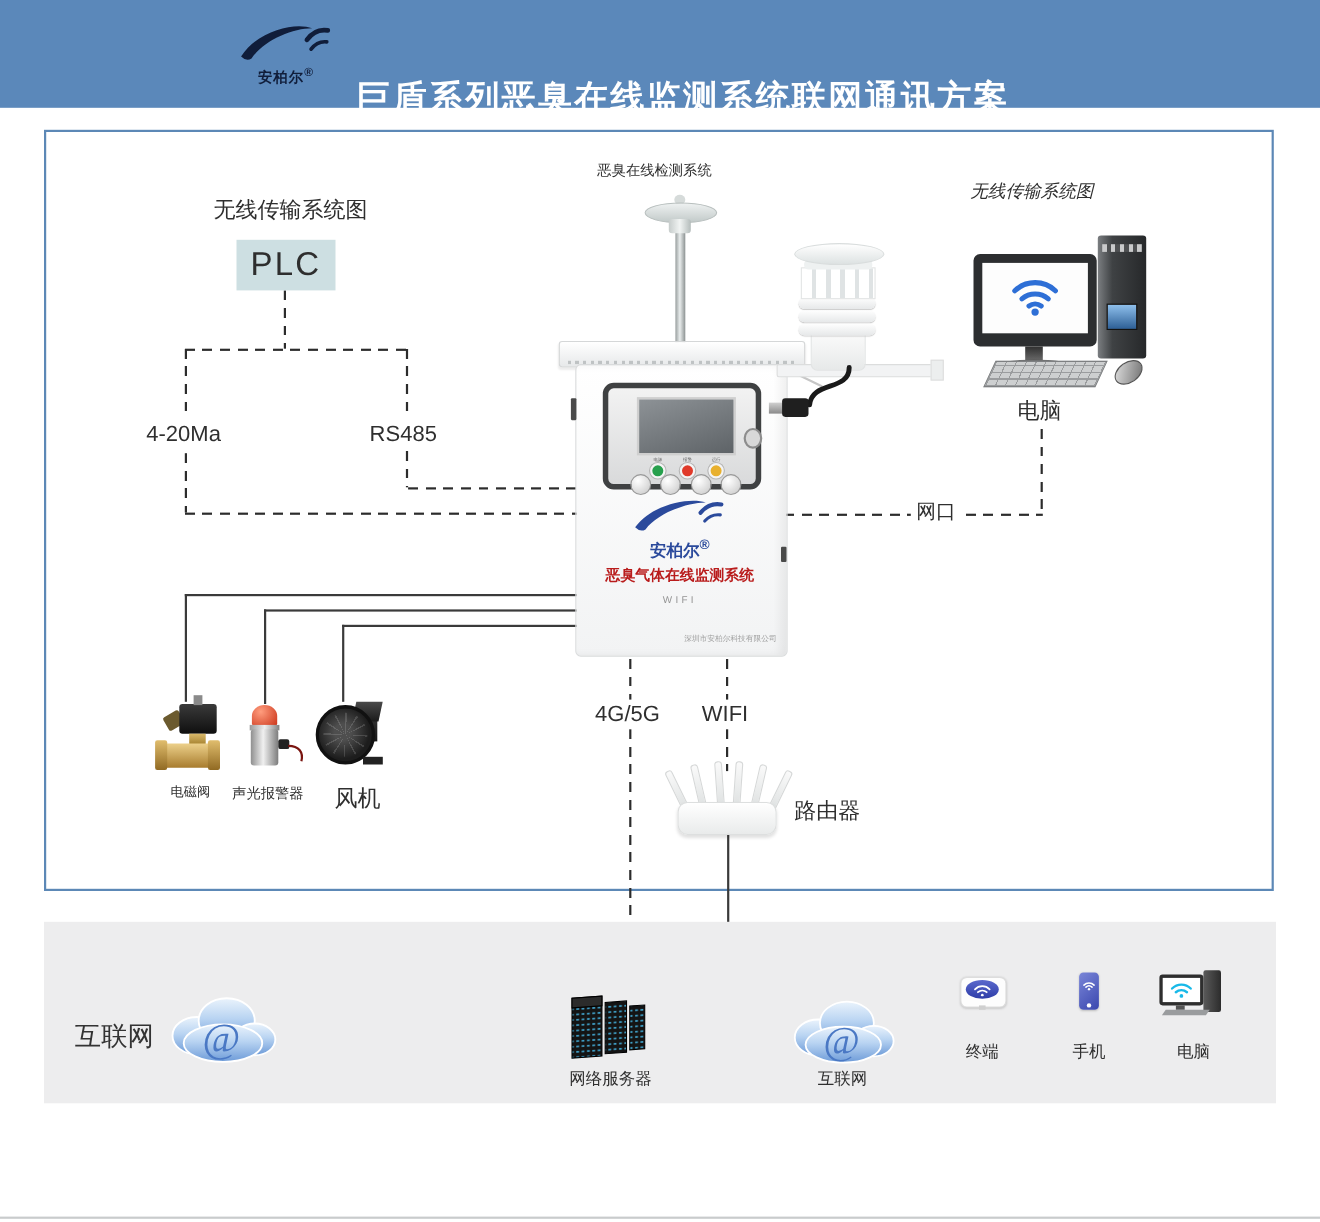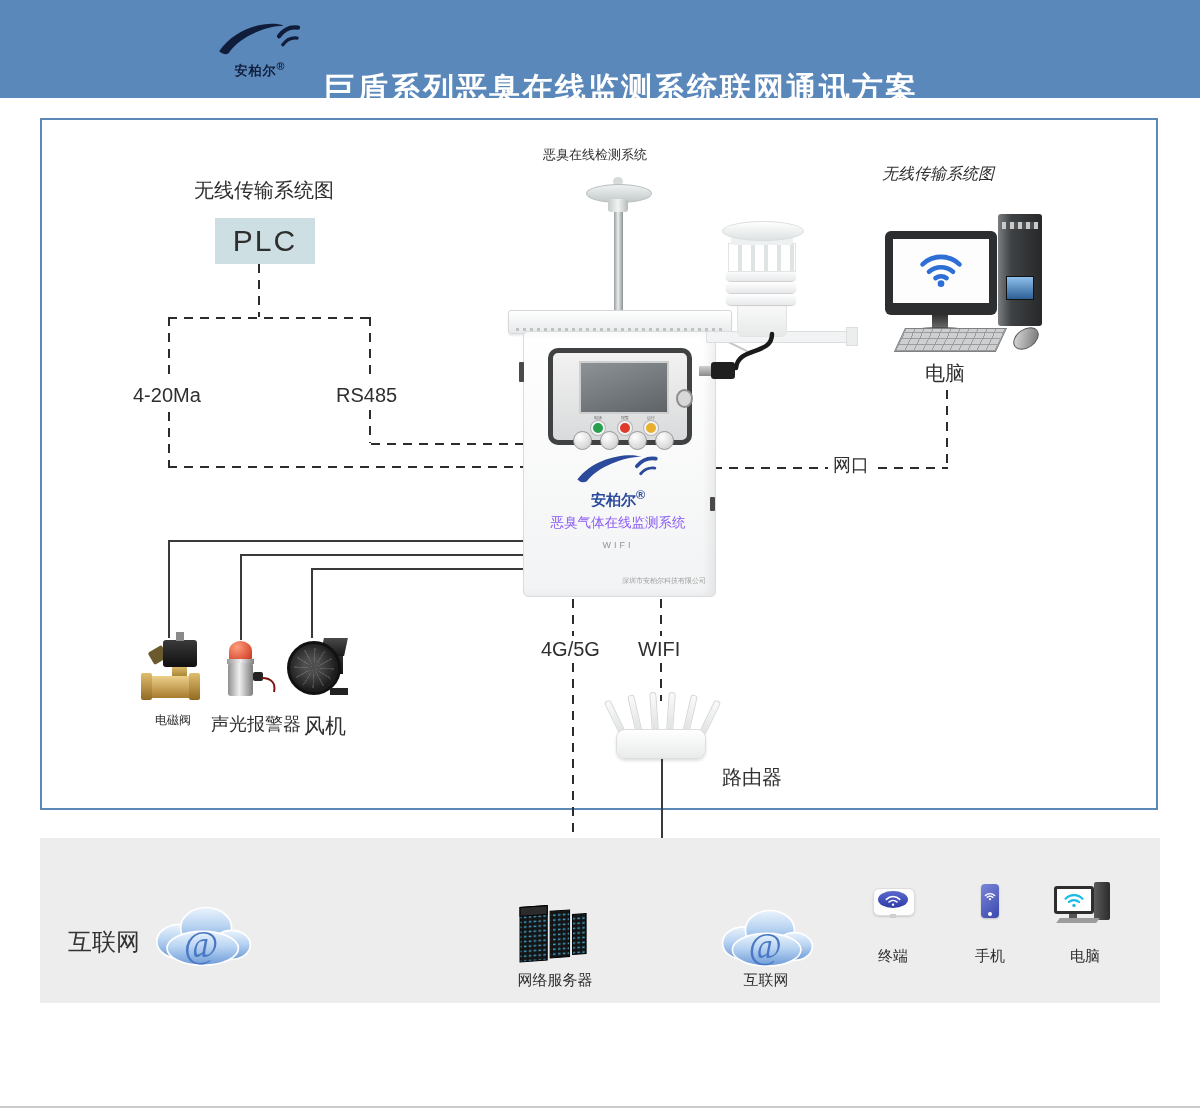--- a/index.html
+++ b/index.html
@@ -16,21 +16,21 @@
   #main-box{position:absolute;left:40px;top:118px;width:1114px;height:688px;border:2px solid #5c88b6;background:#ffffff;}
   #band{position:absolute;left:40px;top:838px;width:1120px;height:165px;background:#ededee;}
   
   .lbl{position:absolute;color:#2f2f2f;white-space:nowrap;}
   
   .dh{position:absolute;height:2px;background:repeating-linear-gradient(90deg,#2c2c2c 0 9px,transparent 9px 16px);}
   .dv{position:absolute;width:2px;background:repeating-linear-gradient(180deg,#2c2c2c 0 9px,transparent 9px 16px);}
   .sh{position:absolute;height:2px;background:#3a3a3a;}
   .sv{position:absolute;width:2px;background:#3a3a3a;}
   
-  #plc{position:absolute;left:215px;top:218px;width:100px;height:46px;background:#cddfe2;
+  #plc{position:absolute;left:215px;top:218px;width:90px;height:46px;background:#cddfe2;
        display:flex;align-items:center;justify-content:center;font-size:30px;color:#2e2e2e;letter-spacing:2px;}
   
   #cab-roof{position:absolute;left:508px;top:310px;width:222px;height:22px;background:linear-gradient(#ffffff,#e7e9ea);
        border:1px solid #d5d7d8;border-radius:3px;box-shadow:0 2px 2px rgba(0,0,0,.08);}
   #cab-vents{position:absolute;left:516px;top:328px;width:206px;height:3px;
        background:repeating-linear-gradient(90deg,#bfc3c4 0 3px,transparent 3px 7px);}
   #cab-body{position:absolute;left:523px;top:331px;width:191px;height:264px;background:linear-gradient(180deg,#ffffff,#f2f3f4);
        border:1px solid #d9dbdc;border-radius:5px;box-shadow:inset -6px 0 8px rgba(0,0,0,.06);}
   #cab-panel{position:absolute;left:548px;top:348px;width:144px;height:97px;border:5px solid #3f4142;border-radius:10px;
        background:linear-gradient(180deg,#f2f2f2,#d9dadb);box-sizing:border-box;}
@@ -137,21 +137,21 @@
   <div class="dv" style="left:989px;top:920px;height:16px;"></div>
   <div class="dv" style="left:1084px;top:924px;height:12px;"></div>
 
   <div id="plc">PLC</div>
   <div class="lbl" style="left:133px;top:384px;font-size:20px;">4-20Ma</div>
   <div class="lbl" style="left:336px;top:384px;font-size:20px;">RS485</div>
   <div class="lbl" style="left:833px;top:453px;font-size:18px;">网口</div>
   <div class="lbl" style="left:925px;top:360px;font-size:20px;">电脑</div>
   <div class="lbl" style="left:541px;top:638px;font-size:20px;">4G/5G</div>
   <div class="lbl" style="left:638px;top:638px;font-size:20px;">WIFI</div>
-  <div class="lbl" style="left:722px;top:764px;font-size:20px;">路由器</div>
+  <div class="lbl" style="left:722px;top:724px;font-size:20px;">路由器</div>
 
   <div id="pole"></div>
   <div id="pole-knob"></div>
   <div id="pole-cap"></div>
   <div id="pole-collar"></div>
   <div id="cab-roof"></div>
   <div id="cab-vents"></div>
   <div id="cab-body"></div>
   <div class="hinge" style="left:519px;top:362px;width:5px;height:20px;"></div>
   <div class="hinge" style="left:710px;top:497px;width:5px;height:14px;"></div>
@@ -168,21 +168,21 @@
     <div class="pbtn" style="left:75px;top:78px;"></div>
     <div class="pbtn" style="left:102px;top:78px;"></div>
   </div>
   <div id="cab-lock"></div>
   <svg class="abs" style="left:568px;top:452px;" width="100" height="34" viewBox="0 0 92 36">
     <path d="M3,29 C20,6 56,0 71,5 C52,5 24,16 13,31 Q8,34 3,29 Z" fill="#2b4a9c"></path>
     <path d="M66,15 Q74,5 86,7" stroke="#2b4a9c" stroke-width="4" fill="none" stroke-linecap="round"></path>
     <path d="M70,23 Q76,16 85,17" stroke="#2b4a9c" stroke-width="3" fill="none" stroke-linecap="round"></path>
   </svg>
   <div class="lbl" style="left:548px;top:488px;width:140px;text-align:center;font-size:15px;font-weight:bold;color:#2b4a9c;"><span>安柏尔</span><sup>®</sup></div>
-  <div class="lbl" style="left:548px;top:514px;width:140px;text-align:center;font-size:13.5px;font-weight:400;color:#8b5cf6;">恶臭气体在线监测系统</div>
+  <div class="lbl" style="left:548px;top:514px;width:140px;text-align:center;font-size:13.5px;font-weight:700;color:#b91c1c;">恶臭气体在线监测系统</div>
   <div class="lbl" style="left:548px;top:540px;width:140px;text-align:center;font-size:9px;letter-spacing:3px;color:#949494;">WIFI</div>
   <div class="lbl" style="left:560px;top:576px;width:146px;text-align:right;font-size:7px;color:#a0a0a0;">深圳市安柏尔科技有限公司</div>
 
   <div class="sens" style="left:712px;top:333px;width:40px;height:2px;background:#c6c6c6;transform:rotate(26deg);transform-origin:left top;"></div>
   <div class="sens" style="left:706px;top:331px;width:148px;height:10px;background:#f2f3f4;border:1px solid #dcdddd;border-radius:2px;"></div>
   <div class="sens" style="left:846px;top:327px;width:10px;height:17px;background:#eceeee;border:1px solid #dedede;"></div>
   <div class="sens" style="left:737px;top:303px;width:48px;height:32px;background:linear-gradient(180deg,#fafafa,#e7e9e9);border:1px solid #e2e4e4;border-radius:0 0 6px 6px;"></div>
   <div class="sens" style="left:726px;top:270px;width:70px;height:11px;background:linear-gradient(#ffffff,#e6e8e9);border-radius:8px;box-shadow:0 1px 1px #ccc;"></div>
   <div class="sens" style="left:726px;top:282px;width:70px;height:11px;background:linear-gradient(#ffffff,#e6e8e9);border-radius:8px;box-shadow:0 1px 1px #ccc;"></div>
   <div class="sens" style="left:726px;top:294px;width:70px;height:11px;background:linear-gradient(#ffffff,#e6e8e9);border-radius:8px;box-shadow:0 1px 1px #ccc;"></div>
@@ -237,21 +237,21 @@
 
   <div class="dev" style="left:317px;top:644px;width:26px;height:30px;background:linear-gradient(#3c3c3c,#161616);"></div>
   <div class="dev" style="left:322px;top:638px;width:24px;height:18px;background:linear-gradient(#4a4a4a,#1a1a1a);transform:skewX(-12deg);"></div>
   <div class="dev" style="left:287px;top:641px;width:48px;height:48px;border-radius:50%;border:3px solid #111;
         background:radial-gradient(circle at 45% 45%,#4e4e4e 0 20%,#1d1d1d 65%),#1d1d1d;">
     <div style="position:absolute;inset:4px;border-radius:50%;background:repeating-conic-gradient(rgba(255,255,255,.14) 0 5deg,transparent 5deg 30deg);"></div>
   </div>
   <div class="dev" style="left:330px;top:688px;width:18px;height:7px;background:#222;"></div>
 
   <div class="lbl" style="left:155px;top:712px;font-size:12px;">电磁阀</div>
-  <div class="lbl" style="left:211px;top:712px;font-size:18px;">声光报警器</div>
+  <div class="lbl" style="left:211px;top:712px;font-size:13px;">声光报警器</div>
   <div class="lbl" style="left:304px;top:712px;font-size:21px;">风机</div>
 
   <div id="band"></div>
   <div class="lbl" style="left:68px;top:926px;font-size:24px;color:#333;">互联网</div>
 
   <svg class="bico" style="left:150px;top:891px;" width="102" height="84" viewBox="0 0 120 84">
     <defs>
       <linearGradient id="cldg" x1="0" y1="0" x2="0" y2="1">
         <stop offset="0" stop-color="#eaf3fc"></stop>
           <stop offset="0.45" stop-color="#b9d4f2"></stop>

